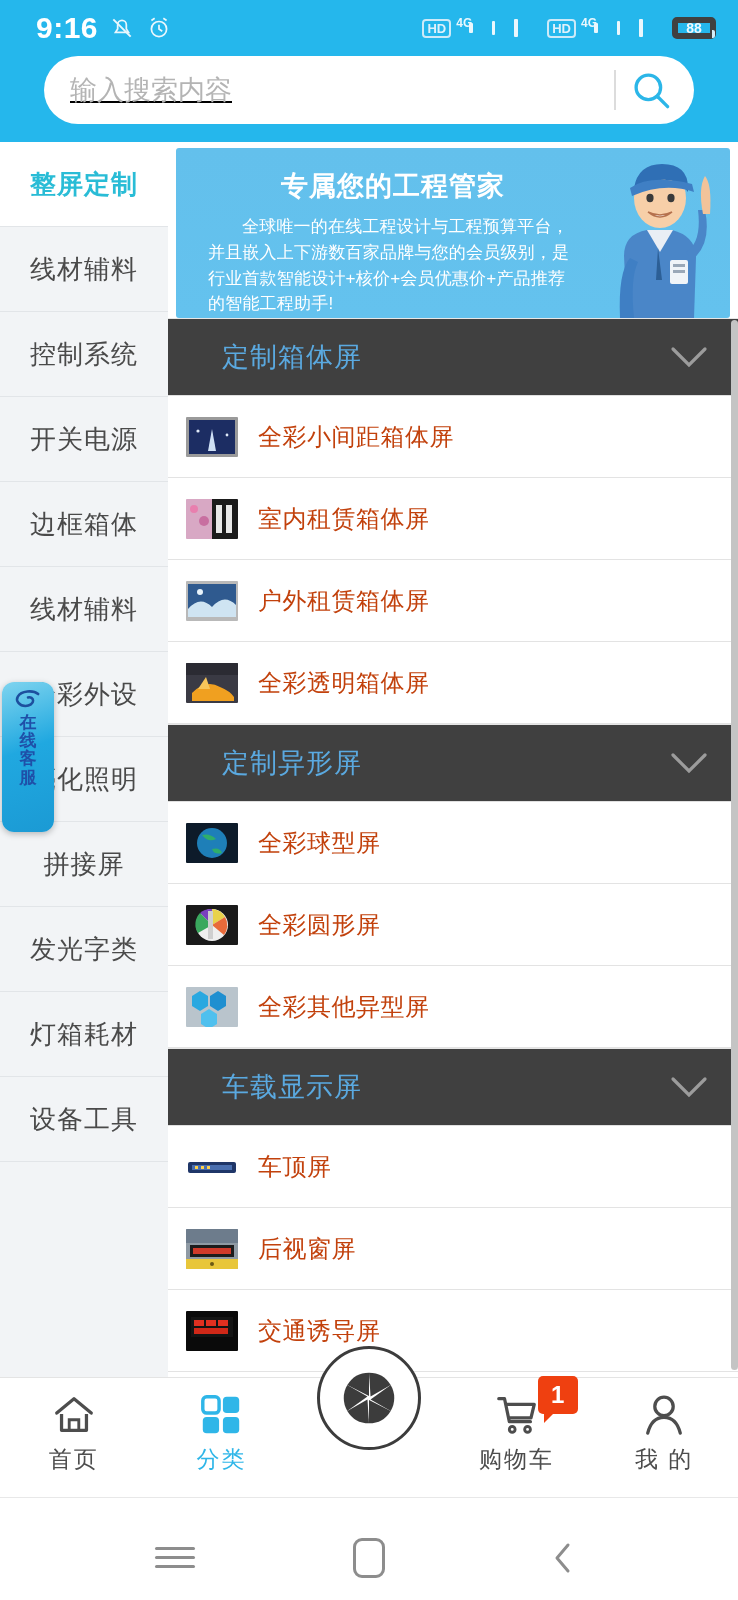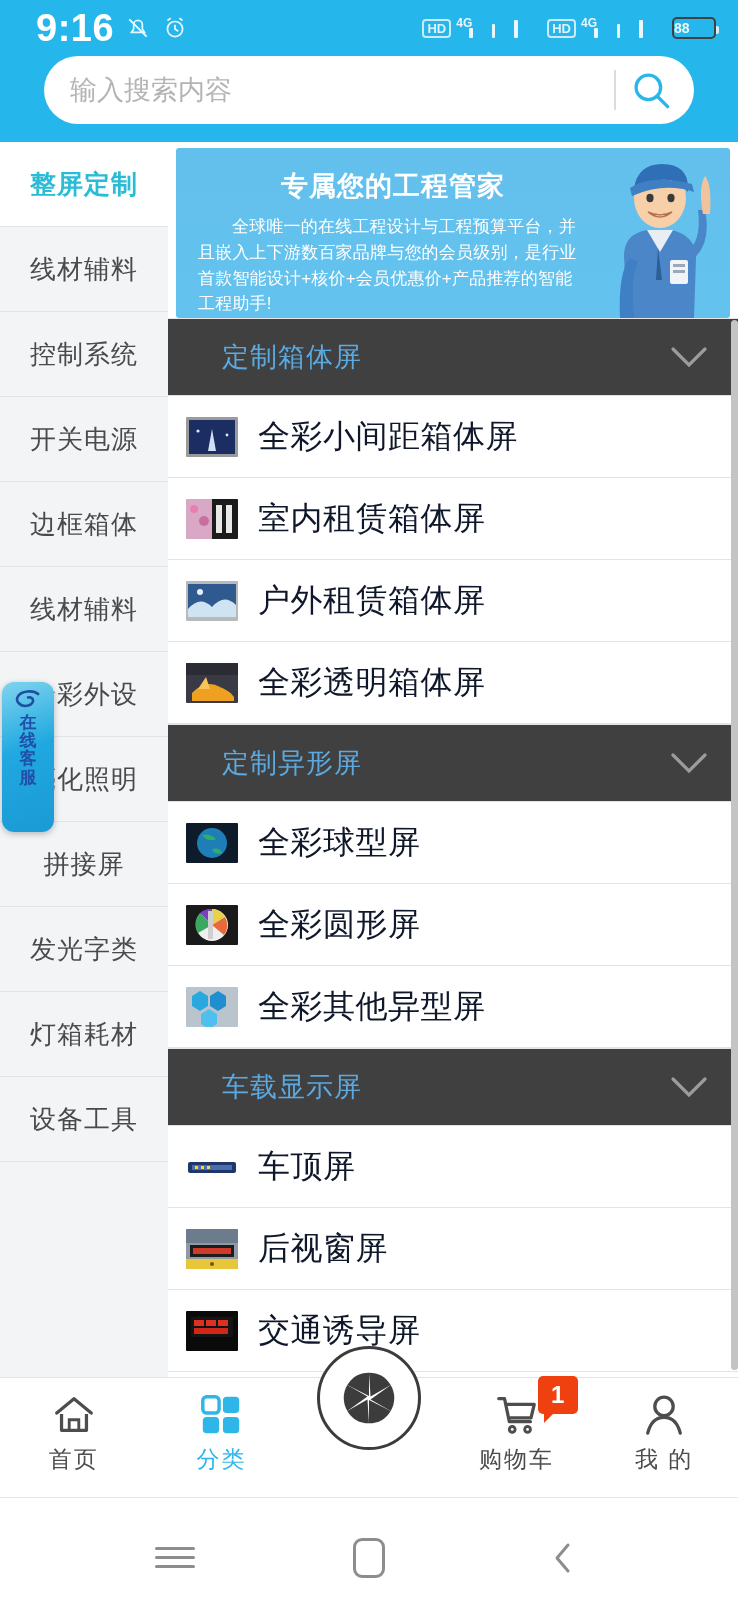--- a/index.html
+++ b/index.html
@@ -11,40 +11,40 @@
     position:relative;
   }
 
   
   .statusbar{
     height:56px; background:#25b7ec;
     display:flex; align-items:center; justify-content:space-between;
     padding:0 22px 0 36px;
   }
   .sb-left{ display:flex; align-items:center; gap:11px; }
-  .sb-time{ color:#fff; font-size:38px; font-weight:bold; letter-spacing:.5px; }
+  .sb-time{ color:#fff; font-size:30px; font-weight:bold; letter-spacing:.5px; }
   .sb-right{ display:flex; align-items:center; gap:7px; }
   .hd-badge{
     border:2px solid #cdeaf8; border-radius:4px; color:#dff1fb;
     font-size:13px; font-weight:bold; padding:1px 3px; line-height:1;
   }
-  .sig{ display:flex; align-items:flex-end; gap:19px; height:20px; position:relative; padding-left:11px;}
+  .sig{ display:flex; align-items:center; gap:19px; height:20px; position:relative; padding-left:11px;}
   .sig i{ display:block; width:3.5px; background:#eaf7fd; border-radius:1px;}
   .sig i:nth-child(1){height:6px}.sig i:nth-child(2){height:10px}
   .sig i:nth-child(3){height:14px}.sig i:nth-child(4){height:18px}
   .g4{ position:absolute; left:-2px; top:-2px; font-size:12px; color:#eaf7fd; font-weight:bold;}
   .batt{
-    width:44px;height:22px;border:2px solid #404040;border-radius:5px;
-    display:flex;align-items:center;justify-content:flex-start;position:relative;
+    width:44px;height:22px;border:6px solid #404040;border-radius:5px;
+    display:flex;align-items:center;justify-content:center;position:relative;
   }
   .batt span{ font-size:14px;color:#eef9fe;font-weight:bold; }
   .batt::after{content:"";position:absolute;right:-5px;top:7px;width:3px;height:8px;background:#d5eefa;border-radius:0 2px 2px 0;}
 
   
-  .searchwrap{ background:#25b7ec; padding:0 44px 18px 44px; }
+  .searchwrap{ background:#25b7ec; padding:0 44px 18px 44px;text-decoration:underline; }
   .searchbar{
     background:#fff; border-radius:34px; height:68px;
     display:flex; align-items:center; padding:0 10px 0 26px;
   }
   .searchbar input{
     flex:1; border:none; outline:none; font-size:27px; color:#3b3b3b;
     font-family:"Liberation Sans", sans-serif; background:transparent;
   }
   .searchbar input::placeholder{ color:#b4b4b4; }
   .search-div{ width:2px; height:40px; background:#dcdcdc; margin-right:14px;}
@@ -81,41 +81,41 @@
     margin:6px 8px 0 8px; height:170px; border-radius:3px; overflow:hidden;
     background:linear-gradient(180deg,#63c0ec 0%, #64c2ee 100%);
     position:relative;
   }
   .banner-title{
     color:#fff; font-size:27px; font-weight:bold; text-align:center;
     padding-top:20px; letter-spacing:1px; margin-right:120px;
   }
   .banner-body{
     color:#fff; font-size:17px; line-height:1.52; padding:10px 150px 0 22px;
-    text-indent:34px; letter-spacing:.2px;
+    text-indent:34px; letter-spacing:.2px;margin-left:10px;
   }
   .banner-person{ position:absolute; right:8px; bottom:0; width:150px; height:170px; }
 
   
   .sec-head{
     height:78px; background:#404040; display:flex; align-items:center;
     justify-content:space-between; padding:0 28px 0 54px;
     border-top:1px solid #e6e6e6; border-bottom:1px solid #e0e0e0;
   }
   .sec-title{ color:#5aa9e0; font-size:27px; letter-spacing:1px; }
   .chev{ width:42px; height:24px; }
 
   
   .prow{
     height:82px; display:flex; align-items:center;
     padding-left:18px; border-bottom:1px solid #e3e3e3; background:#fff;
   }
   .thumb{ width:52px; height:40px; flex:0 0 52px; border-radius:1px; overflow:hidden; }
   .thumb svg{ display:block; }
-  .pname{ font-size:32px; color:#0f172a; margin-left:20px; letter-spacing:.5px; }
+  .pname{ font-size:24px; color:#c2410c; margin-left:20px; letter-spacing:.5px; }
 
   
   .vscroll{ position:absolute; right:0; top:178px; width:7px; height:1050px; background:#c4c4c4; border-radius:4px; }
 
   
   .bottomnav{
     height:120px; background:#fff; border-top:1px solid #e4e4e4;
     display:flex; align-items:flex-start; position:relative;
   }
   .nav-item{ flex:1; display:flex; flex-direction:column; align-items:center; padding-top:14px; gap:6px; }

